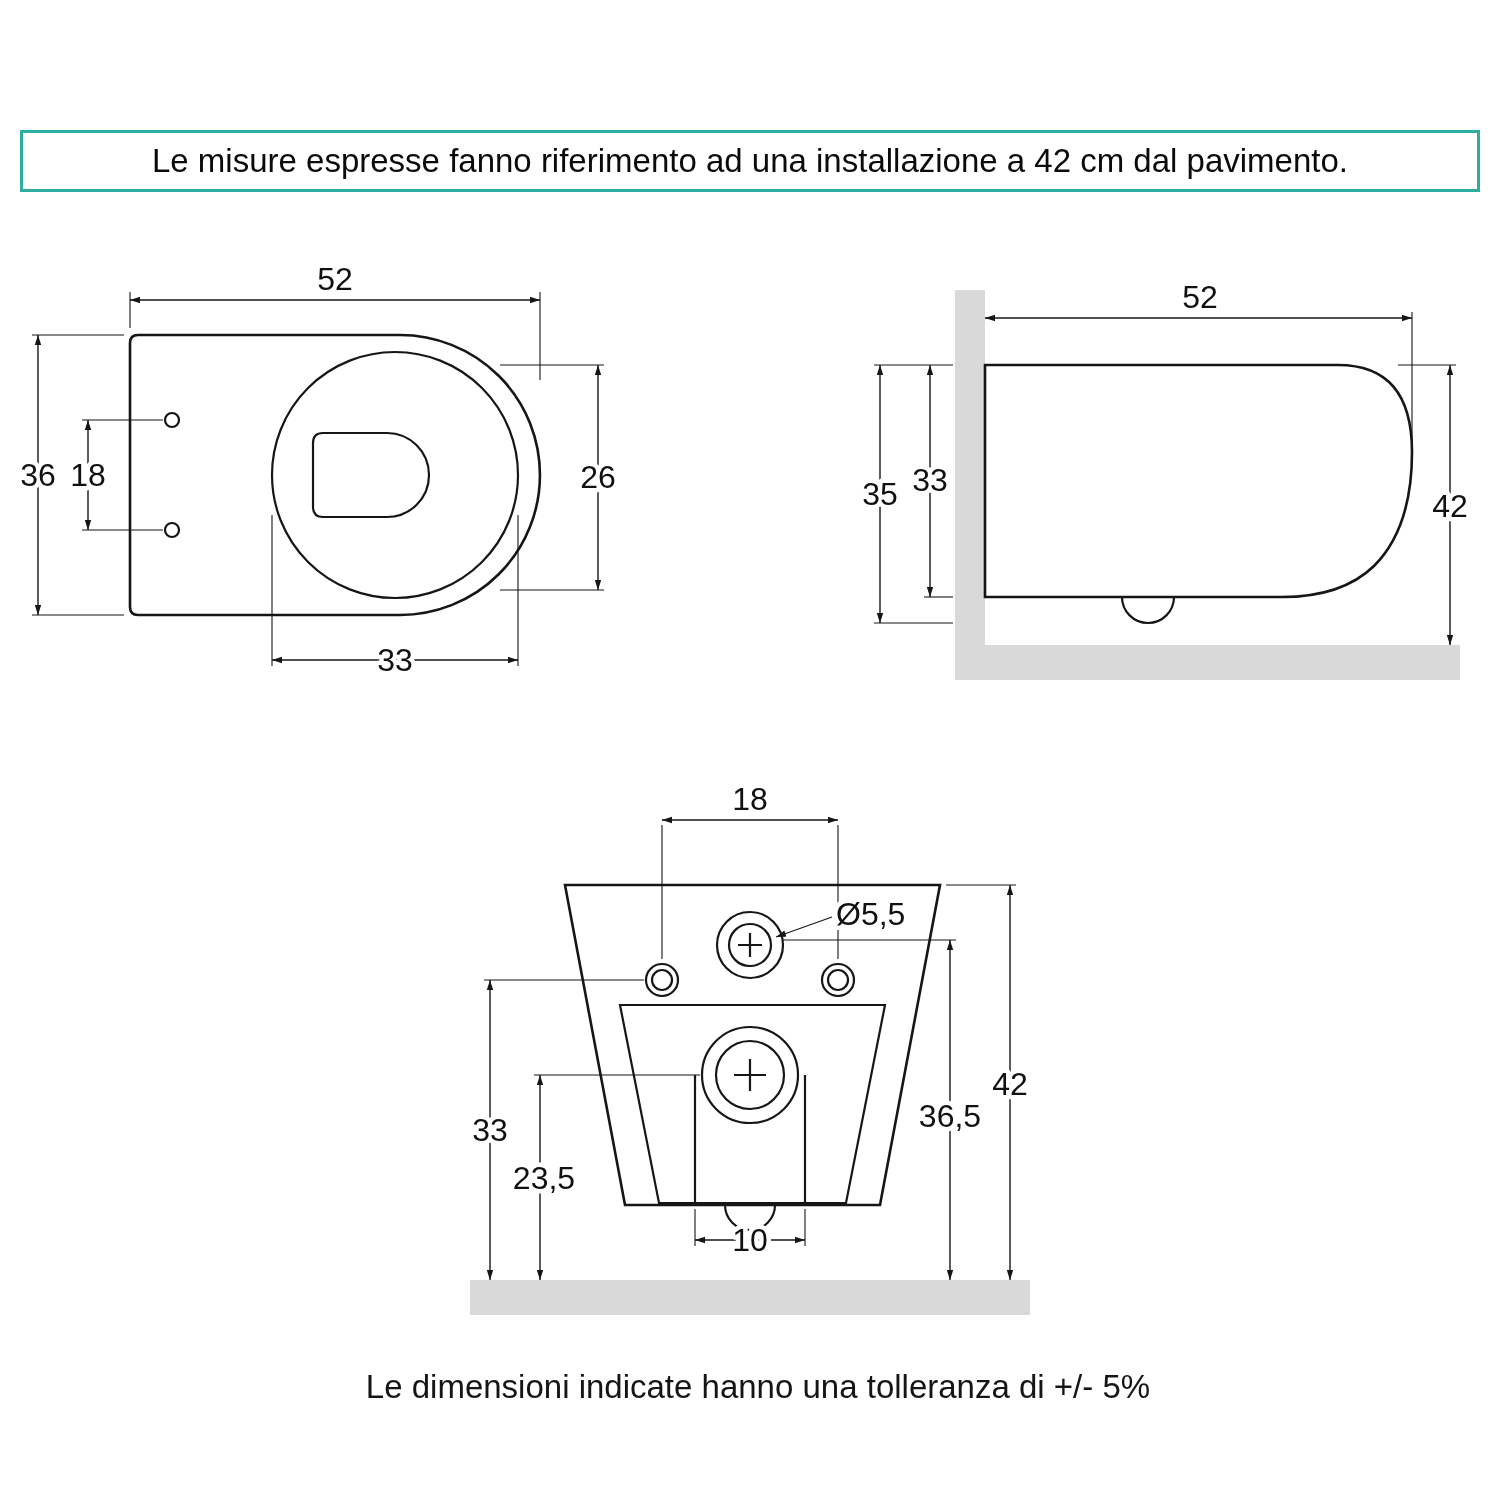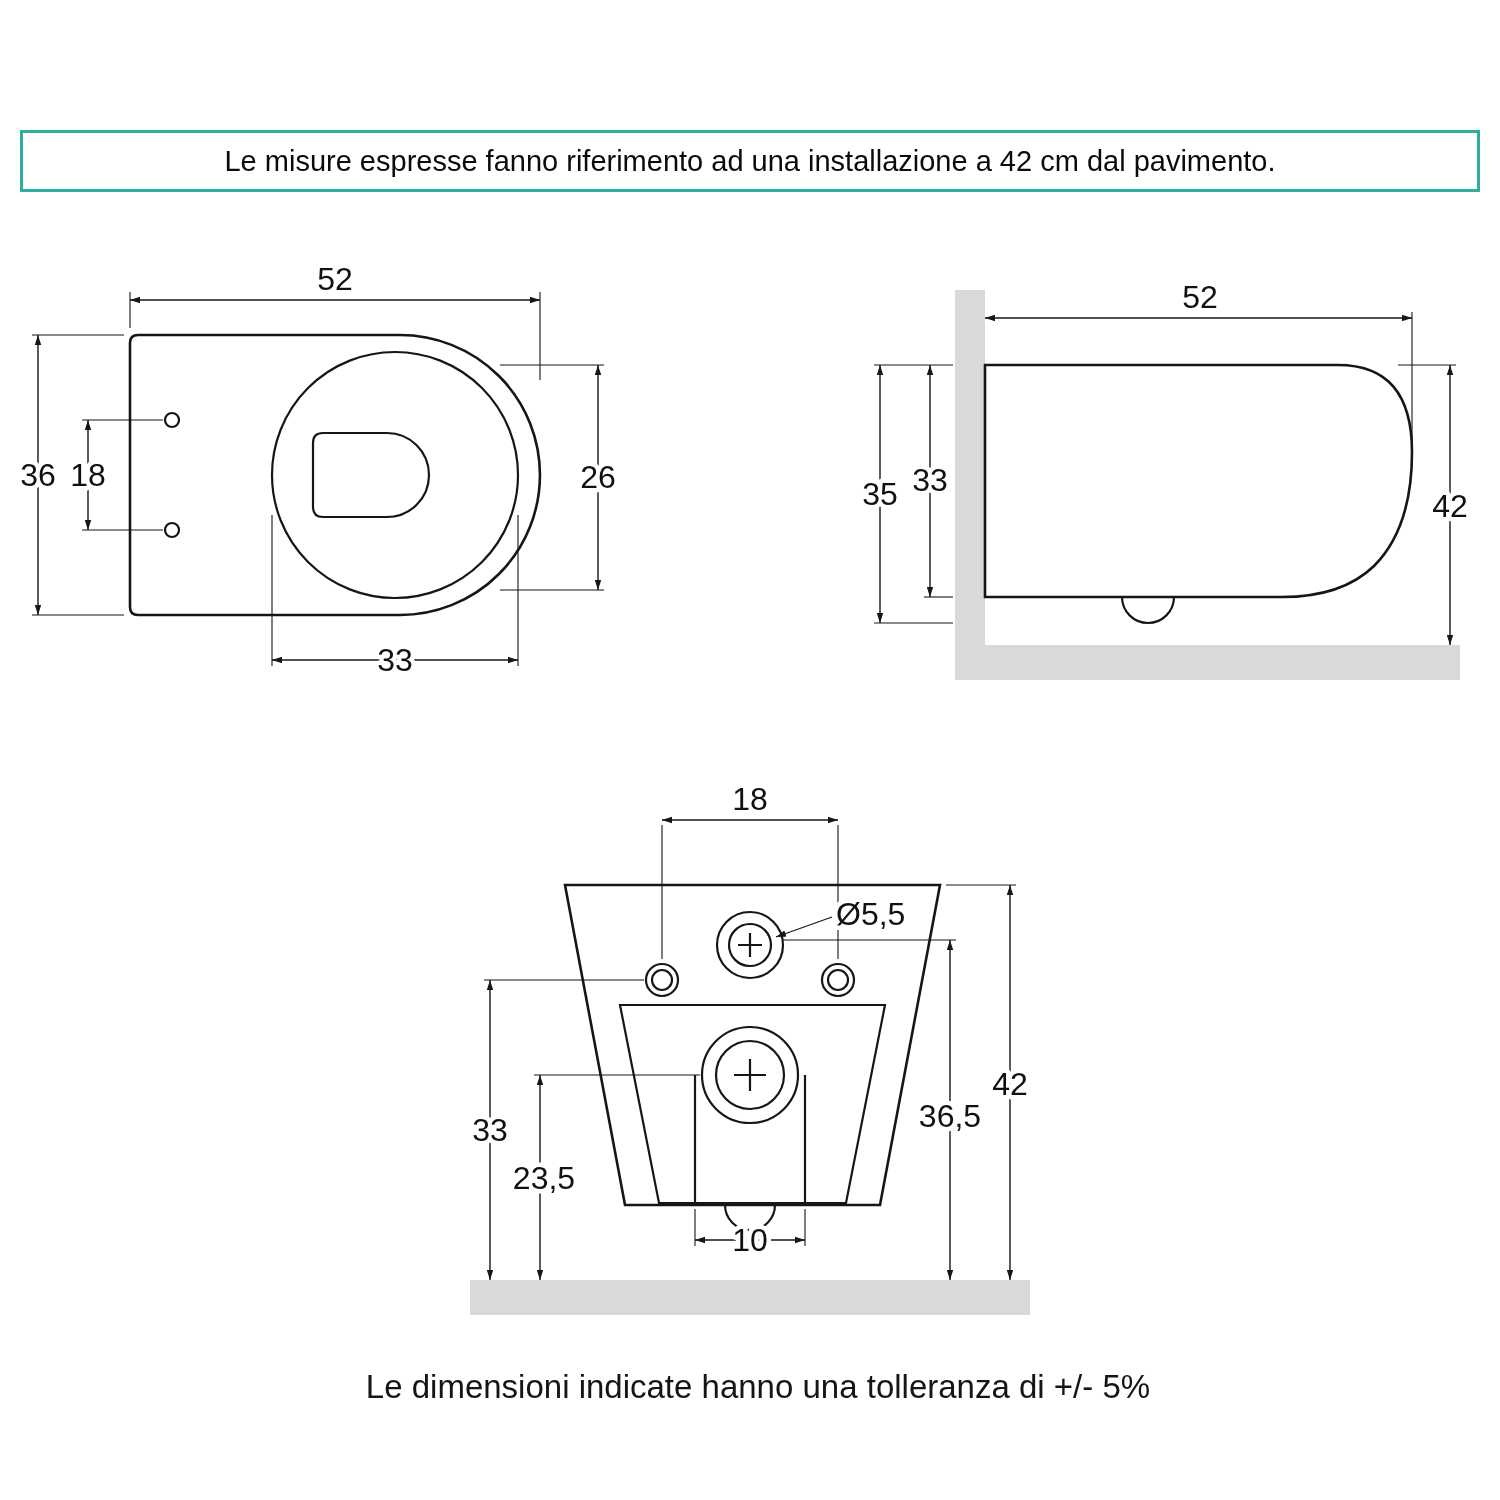--- a/index.html
+++ b/index.html
@@ -11,21 +11,21 @@
     font-family: "Liberation Sans", sans-serif;
     color: #111;
     overflow: hidden;
   }
   .note-box {
     position: absolute;
     left: 20px; top: 130px;
     width: 1454px; height: 56px;
     border: 3px solid var(--accent, #2eae9f);
     display: flex; align-items: center; justify-content: center;
-    font-size: 29px;
+    font-size: 33px;
     color: #0b0b0b;
   }
   .footer-note {
     position: absolute;
     left: 8px; top: 1368px;
     width: 1500px;
     text-align: center;
     font-size: 33px;
     color: #151515;
   }

